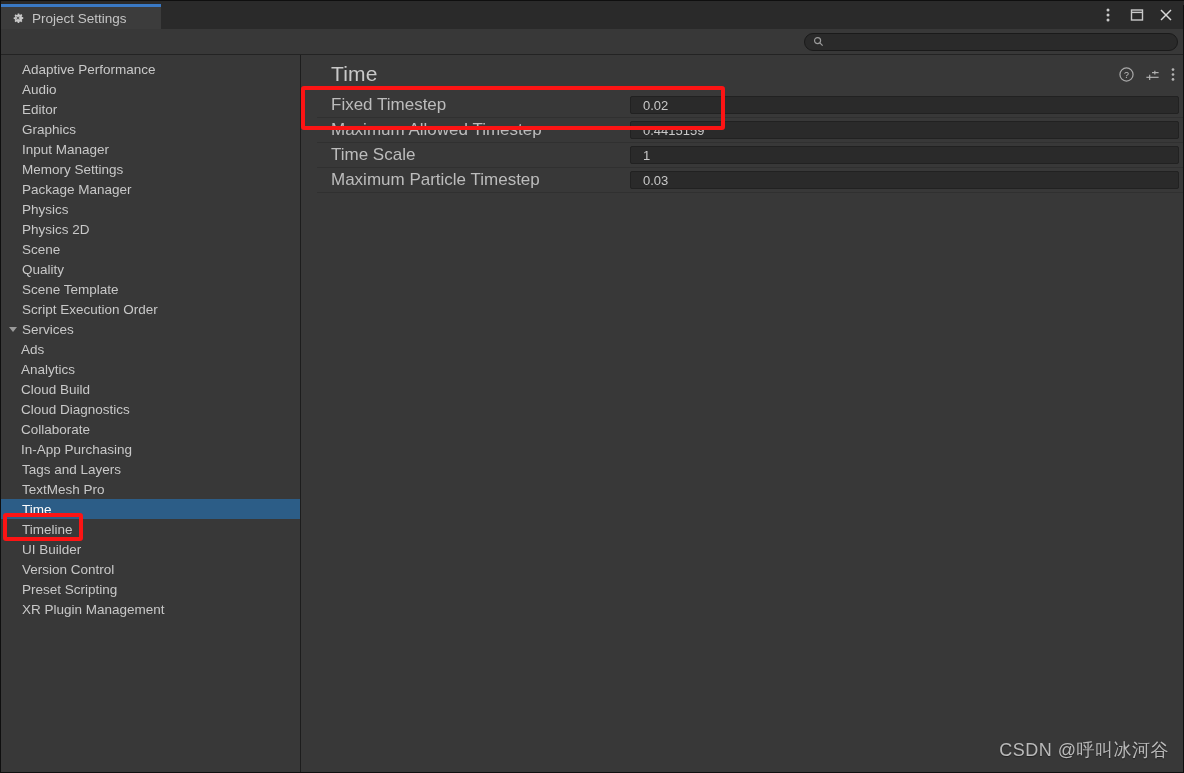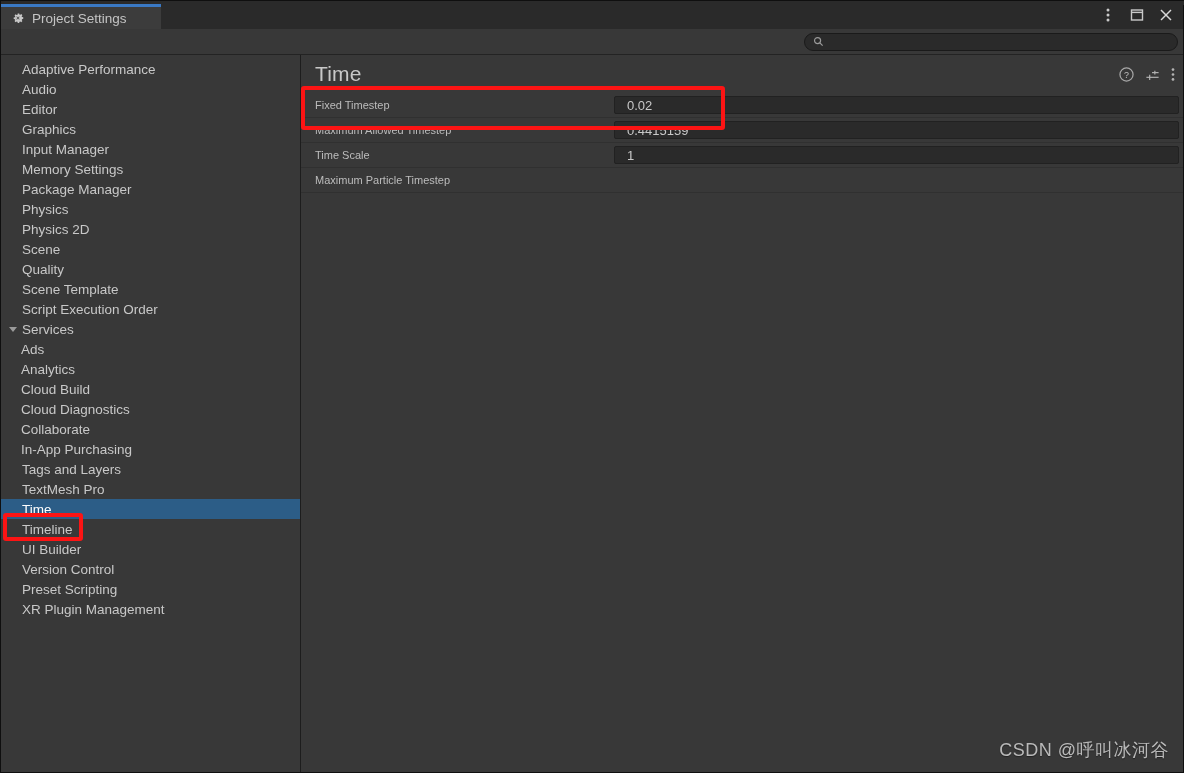--- a/index.html
+++ b/index.html
@@ -82,21 +82,21 @@
   }
   .searchbox svg { display: block; flex: 0 0 auto; }
   .searchbox input {
     flex: 1; background: transparent; border: none; outline: none;
     color: #c4c4c4; font-size: 11px;
     font-family: "Liberation Sans", sans-serif;
   }
   .searchbox input::placeholder { color: #6a6a6a; }
 
   
-  .body { flex: 1; display: flex; min-height: 0; position: relative; }
+  .body { flex: 1; display: flex; min-height: 0; position: relative; gap: 16px; }
 
   
   .sidebar {
     width: 300px; flex: 0 0 300px;
     background: #383838;
     border-right: 1px solid #1d1d1d;
     padding-top: 4px;
     overflow: hidden;
     position: relative;
   }
@@ -149,21 +149,21 @@
   .head-icons > span { display: flex; align-items: center; cursor: default; }
 
   .rows { flex: 0 0 auto; }
   .row {
     height: 25px;
     display: flex; align-items: center;
     border-bottom: 1px solid #303030;
   }
   .row-label {
     width: 313px; flex: 0 0 313px;
-    color: #bcbcbc; font-size: 11px;
+    color: #bcbcbc; font-size: 17px;
     padding-left: 14px;
     white-space: nowrap;
   }
   .row-value {
     flex: 1;
     margin-right: 4px;
     height: 18px;
     background: #2a2a2a;
     border: 1px solid #212121;
     border-radius: 2px;
@@ -431,20 +431,21 @@
           <div class="row">
             <div class="row-label">Maximum Allowed Timestep</div>
             <div class="row-value">0.4415159</div>
           </div>
           <div class="row">
             <div class="row-label">Time Scale</div>
             <div class="row-value">1</div>
           </div>
           <div class="row">
             <div class="row-label">Maximum Particle Timestep</div>
+            <div class="row-value">0.03</div>
           </div>
         </div>
       <div class="filler"></div>
     </div>
 
     <span class="watermark">CSDN @呼叫冰河谷</span>
   </div>
 
 <div class="annot" style="left: 300px; top: 85px; width: 424px; height: 44px; border-color: rgb(252, 20, 20);"></div>
     <div class="annot" style="left: 2px; top: 512px; width: 80px; height: 28px; border-color: rgb(252, 20, 20);"></div>

